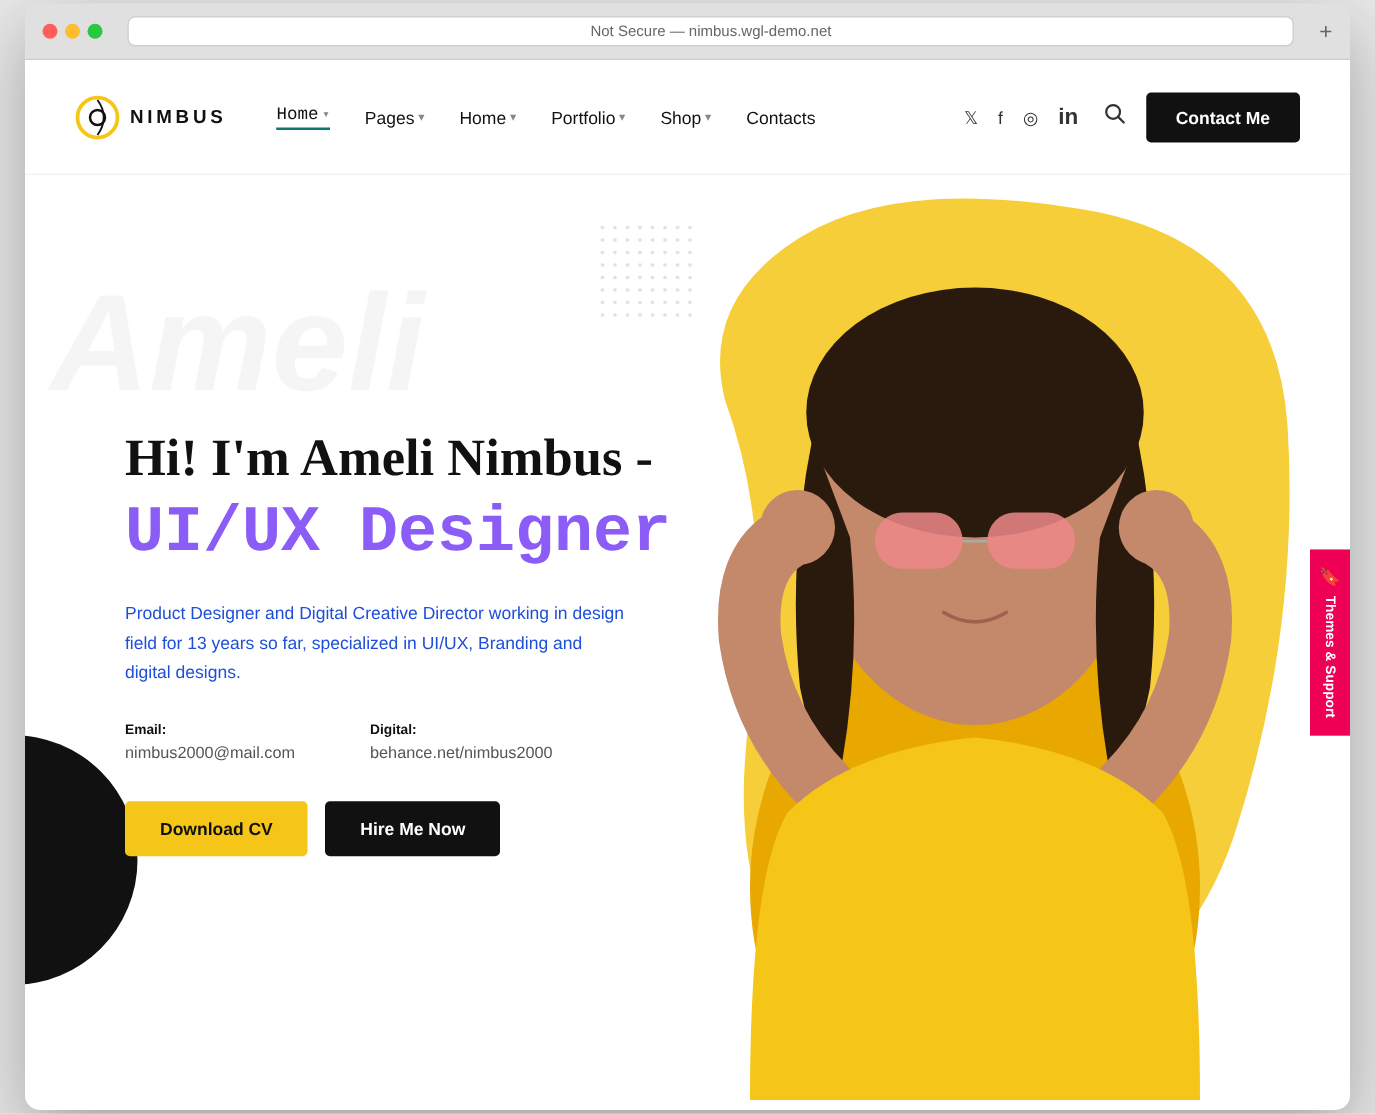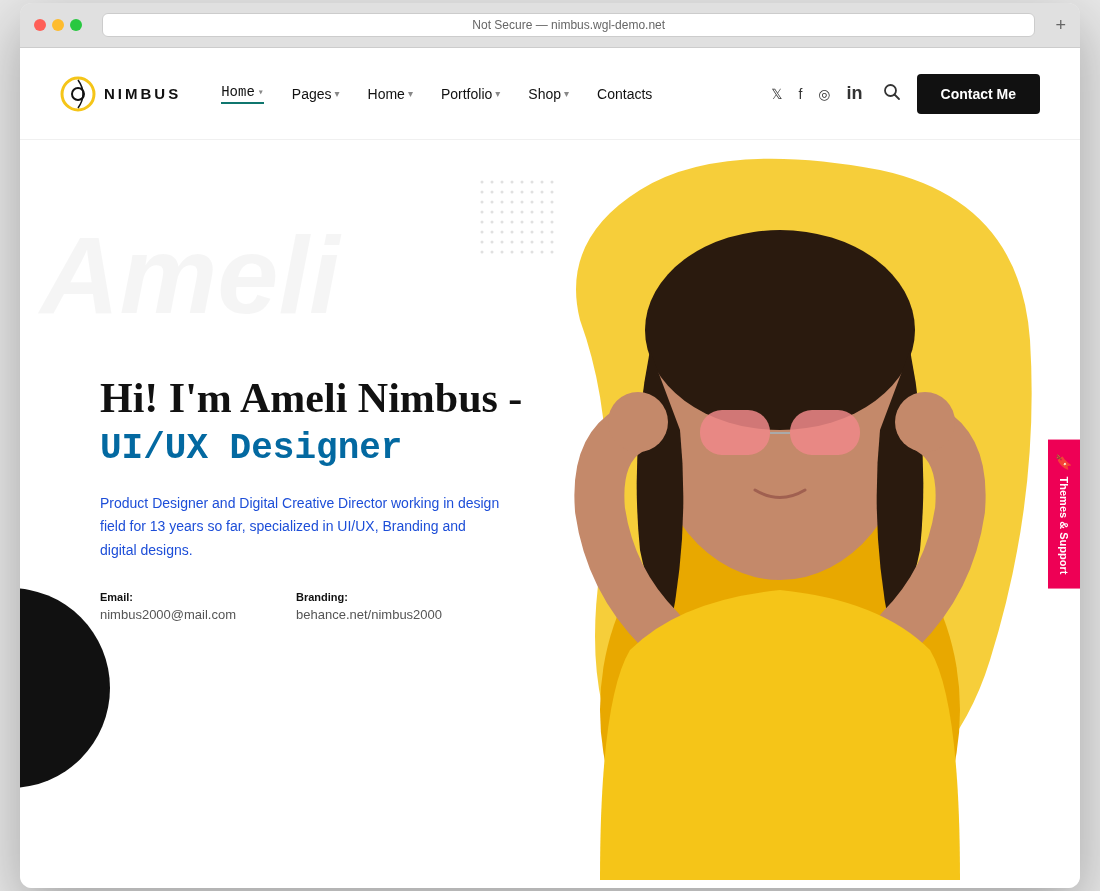--- a/index.html
+++ b/index.html
@@ -208,23 +208,23 @@
     }
     .hero-title {
       font-size: 42px;
       font-weight: 900;
       color: #111;
       line-height: 1.15;
       margin-bottom: 6px;
       font-family: Liberation Serif, serif;
     }
     .hero-subtitle {
-      font-size: 36px;
+      font-size: 52px;
       font-weight: 900;
-      color: #0369a1;
+      color: #8b5cf6;
       line-height: 1.15;
       margin-bottom: 22px;
       font-family: 'Courier New', Courier, monospace;
     }
     .hero-description {
       font-size: 14px;
       color: #1d4ed8;
       line-height: 1.7;
       margin-bottom: 28px;
       max-width: 400px;
@@ -437,25 +437,29 @@
         <h1 class="hero-title">Hi! I'm Ameli Nimbus -</h1>
         <h2 class="hero-subtitle">UI/UX Designer</h2>
         <p class="hero-description">Product Designer and Digital Creative Director working in design field for 13 years so far, specialized in UI/UX, Branding and digital designs.</p>
 
         <div class="hero-info">
           <div class="info-block">
             <div class="info-label">Email:</div>
             <div class="info-value">nimbus2000@mail.com</div>
           </div>
           <div class="info-block">
-            <div class="info-label">Branding:</div>
+            <div class="info-label">Digital:</div>
             <div class="info-value">behance.net/nimbus2000</div>
           </div>
         </div>
 
+        <div class="hero-buttons">
+          <button class="btn-download">Download CV</button>
+          <button class="btn-hire">Hire Me Now</button>
+        </div>
       </div>
 
       <div class="side-widget">
         <span style="font-size:14px;">🔖</span>
         <span>Themes &amp; Support</span>
       </div>
 
     </section>
   </div>
 </div>

